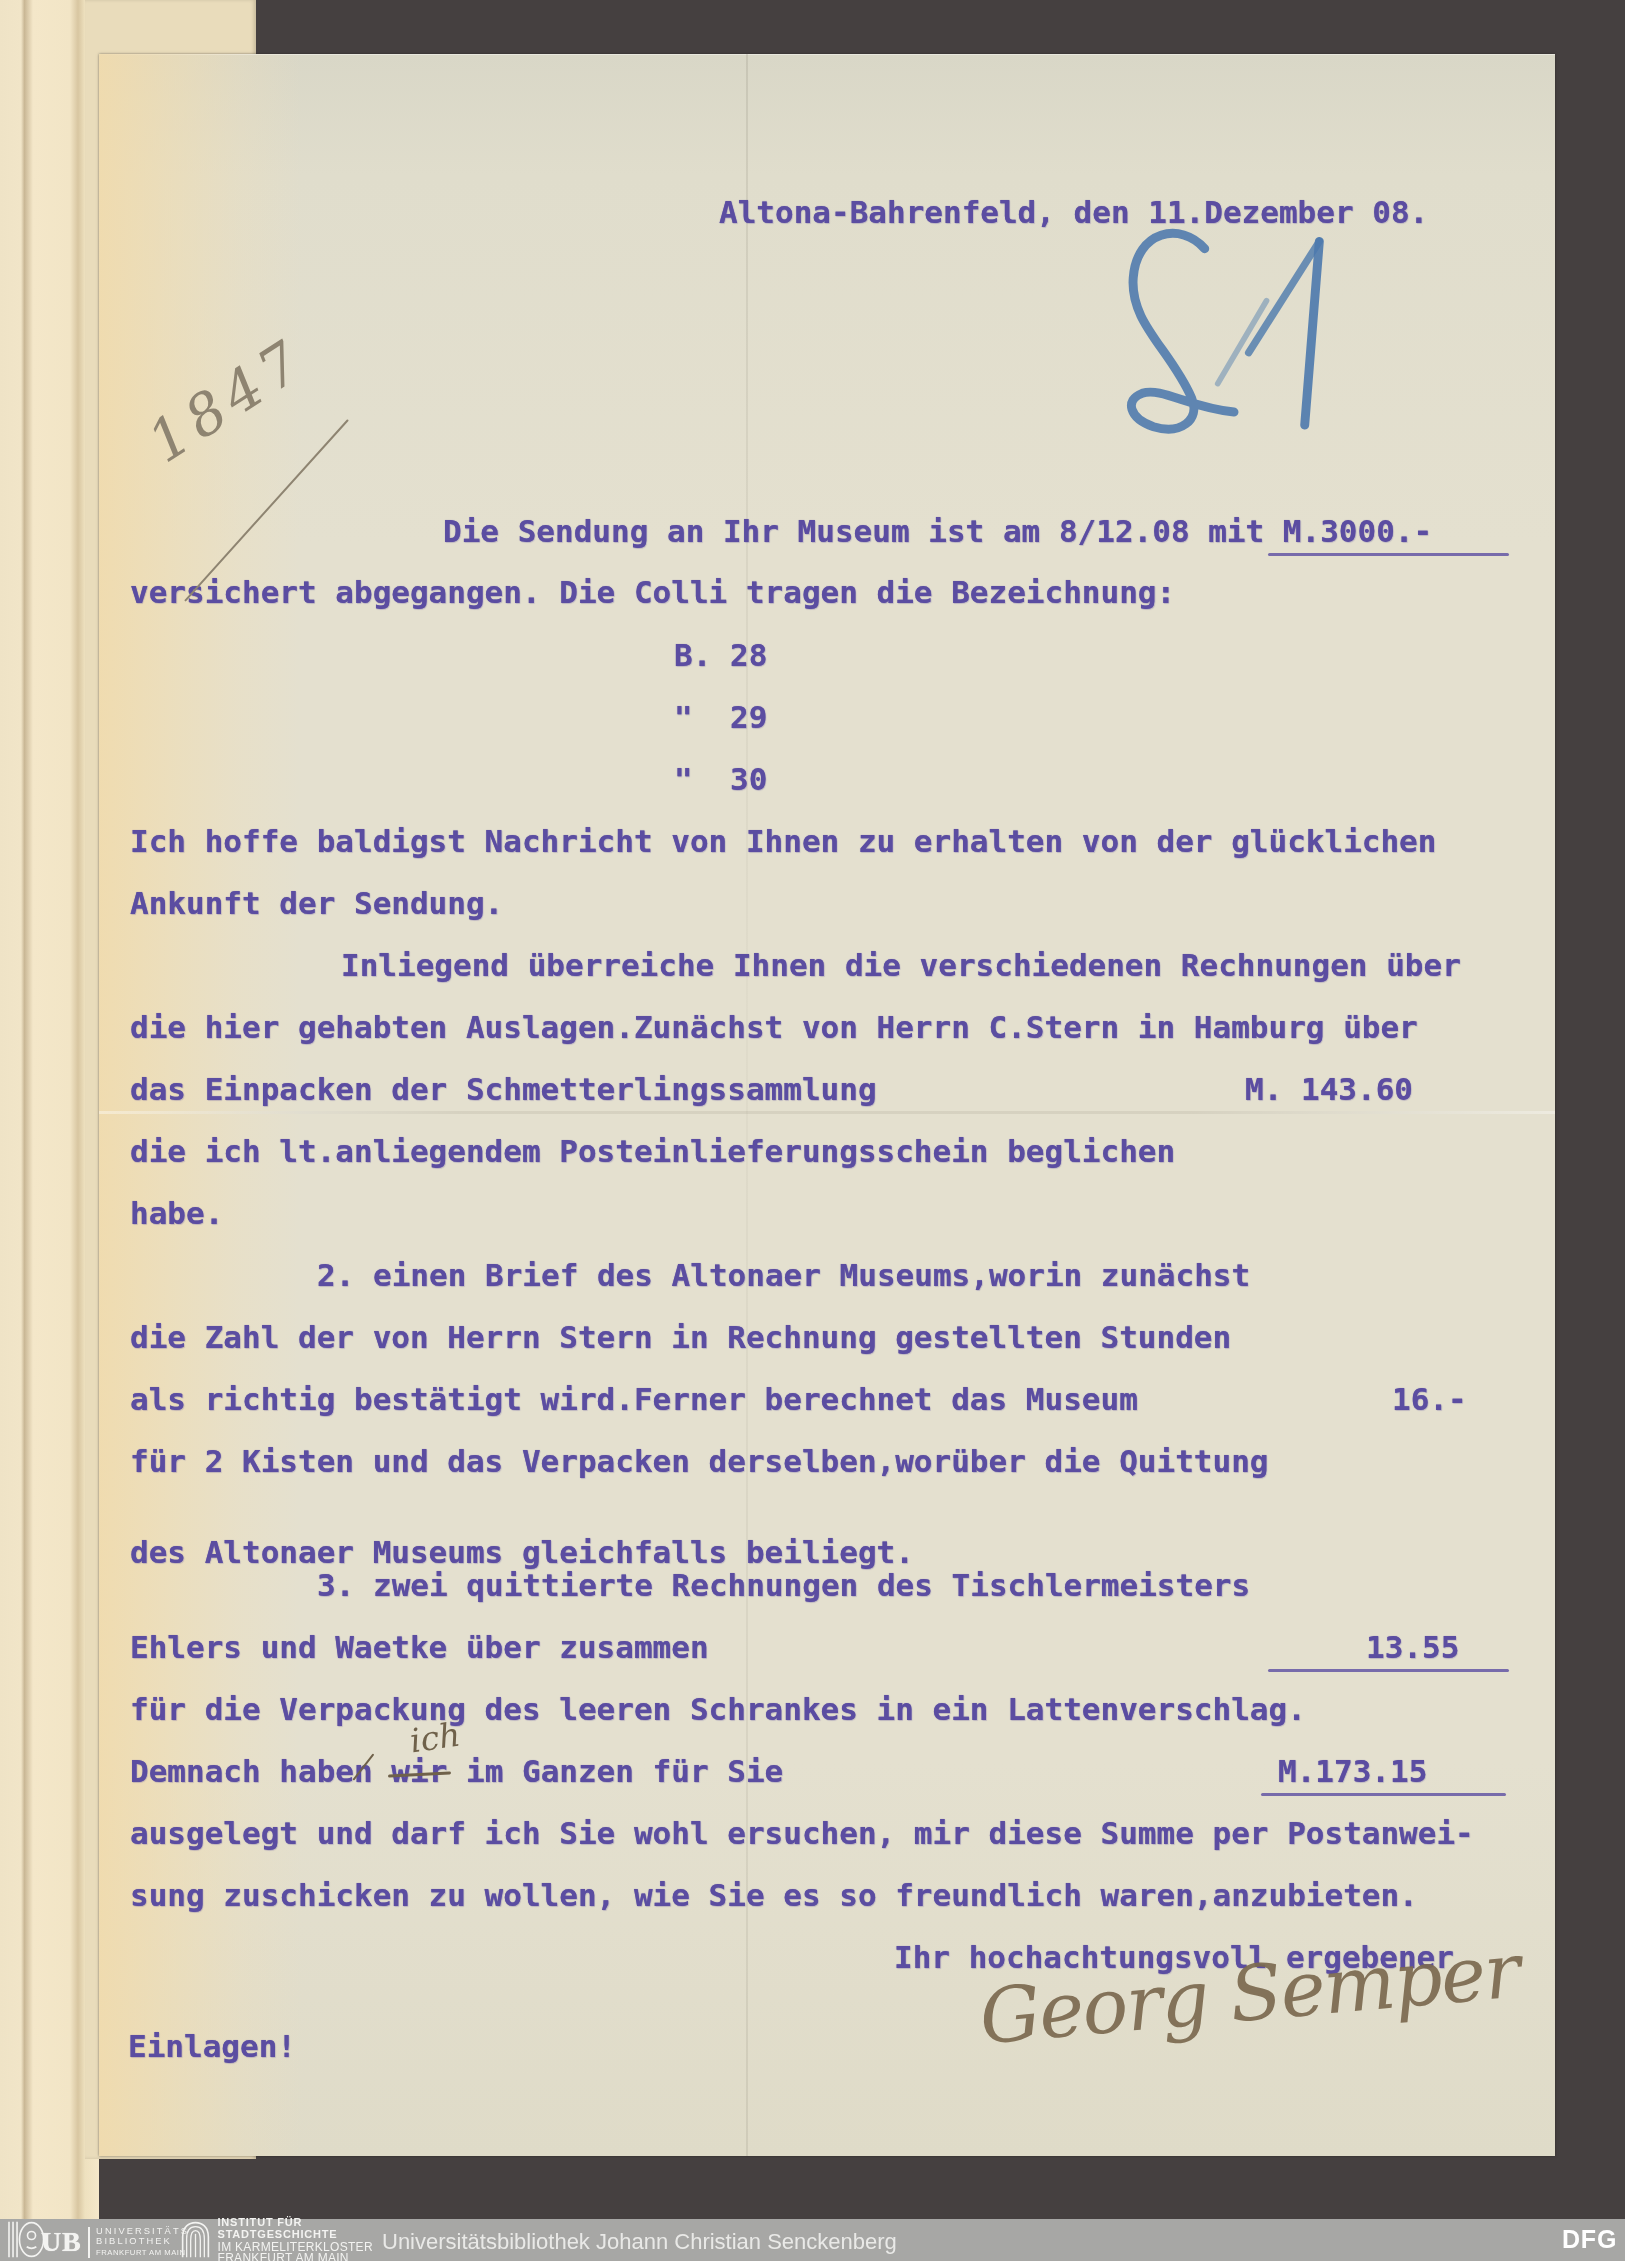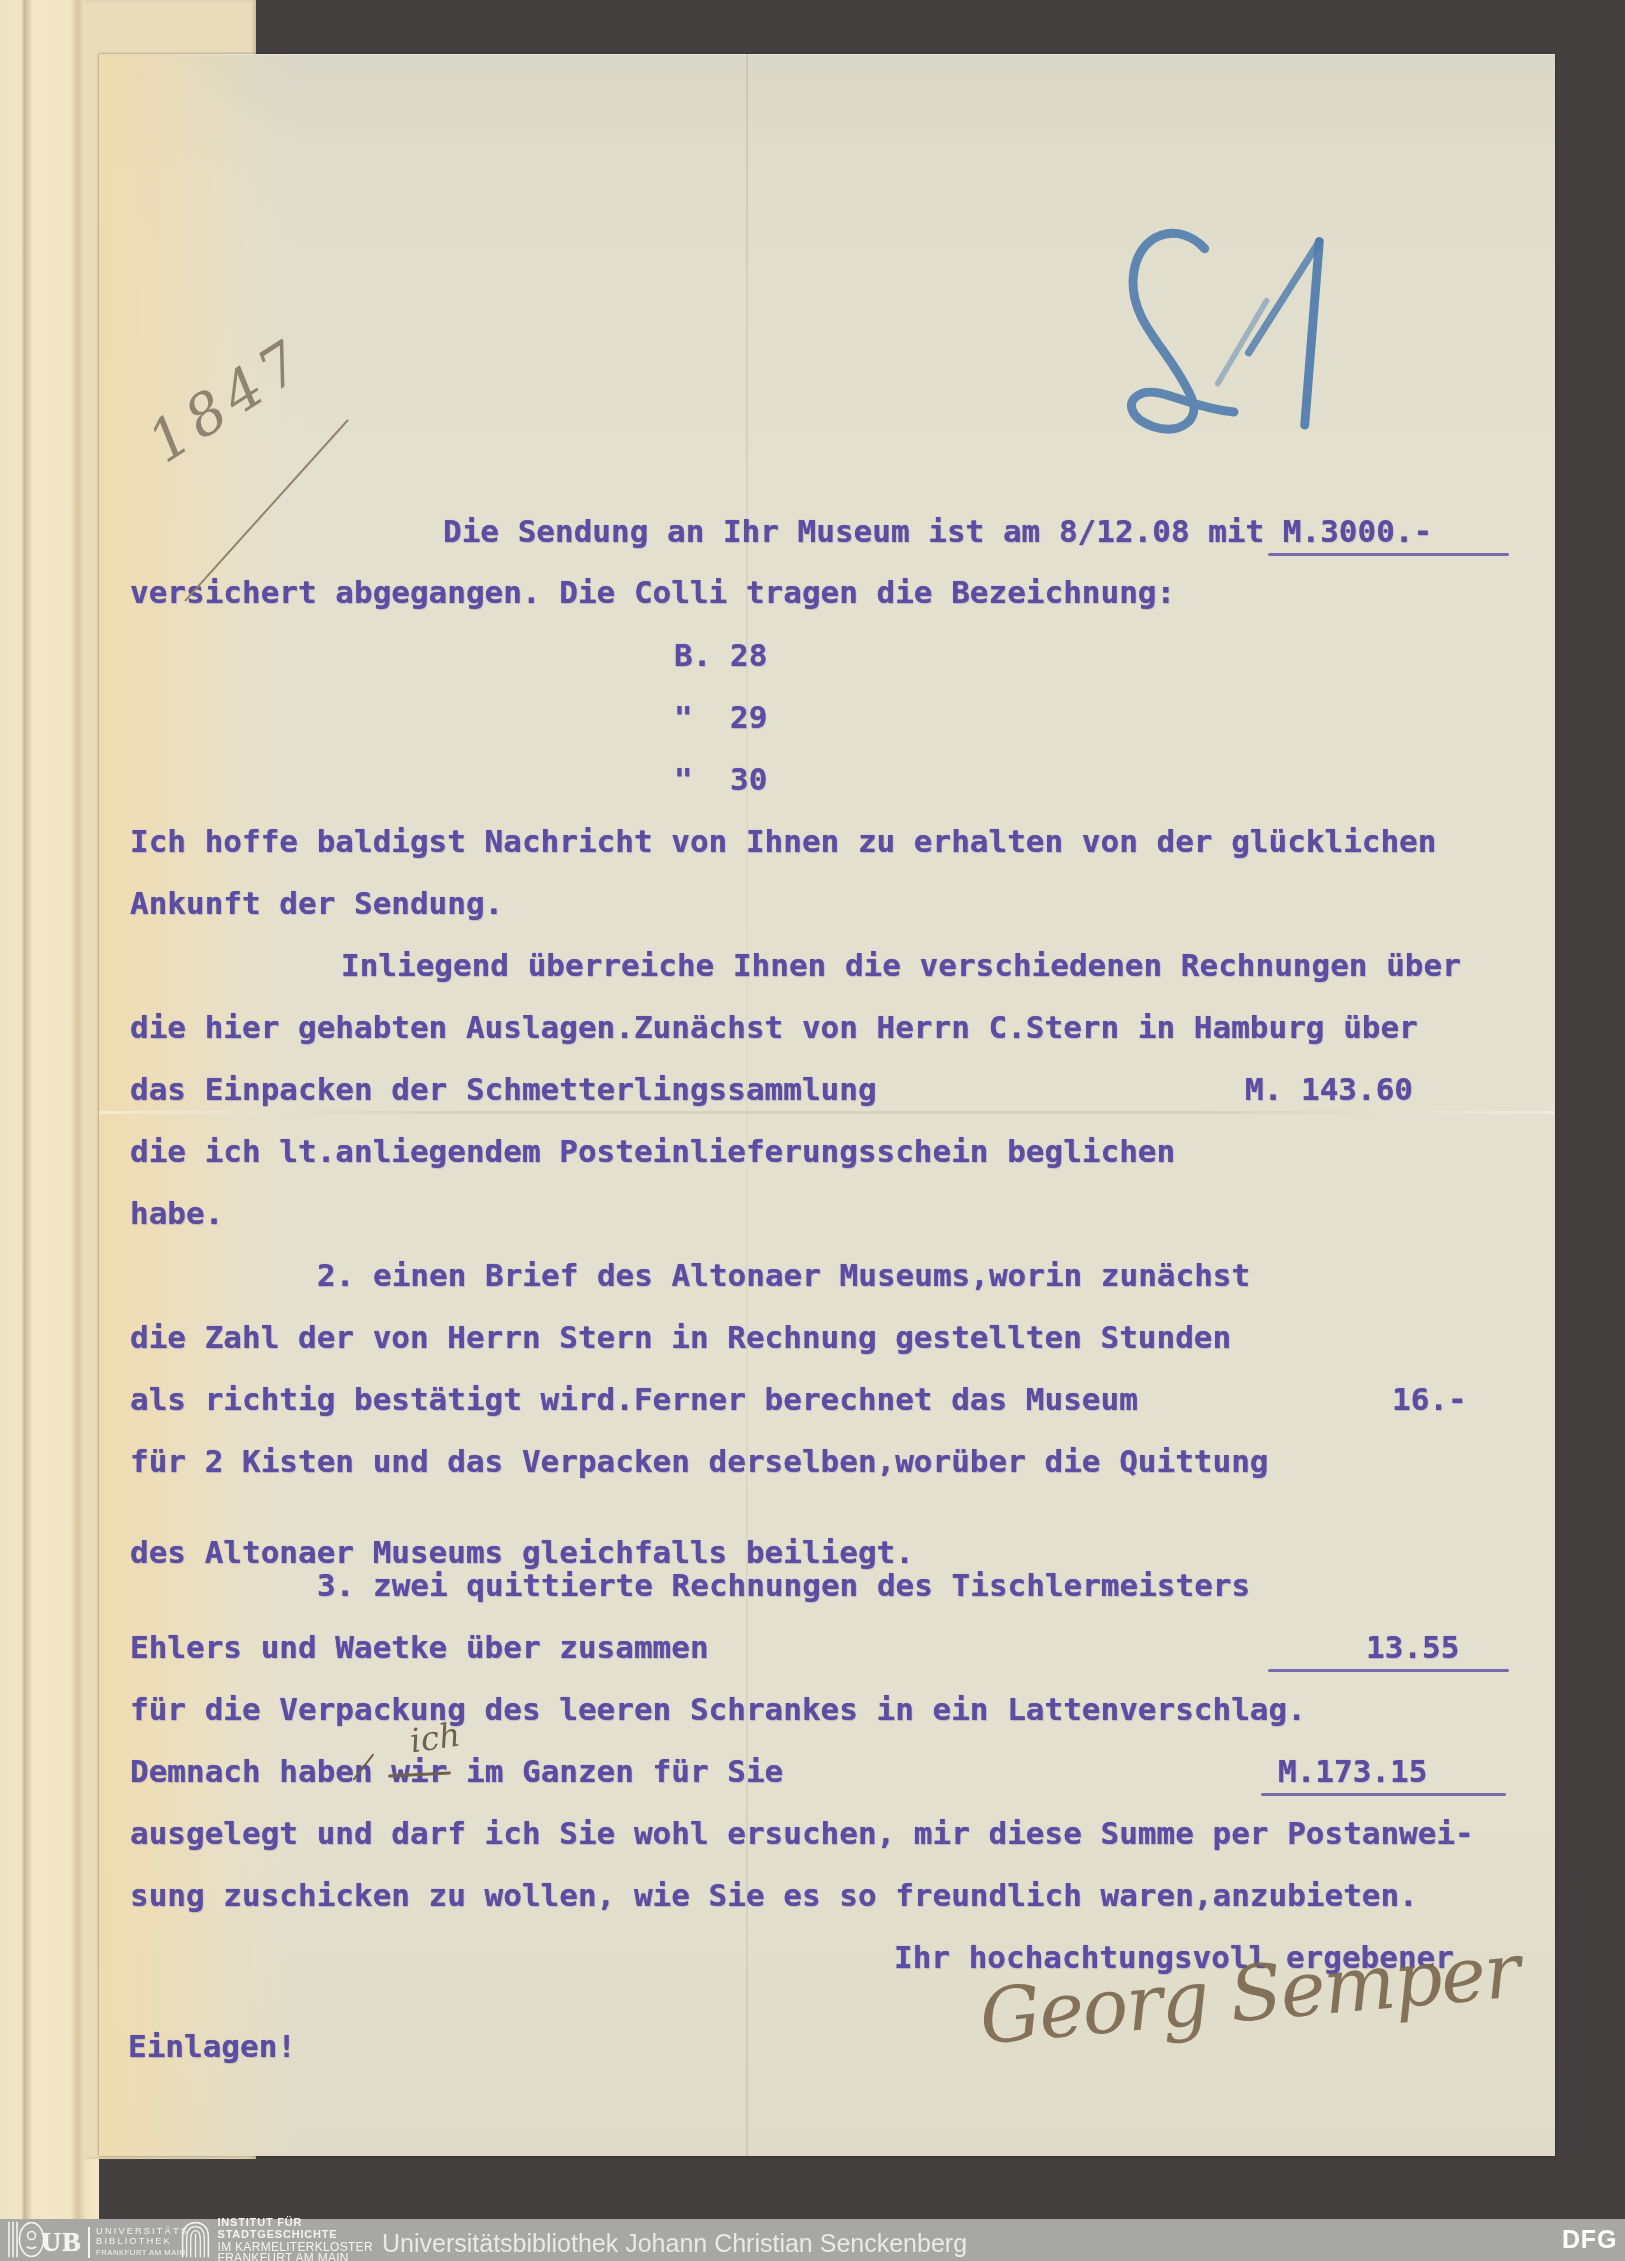--- a/index.html
+++ b/index.html
@@ -50,38 +50,39 @@
     color:#f3f3f1;font-family:"Liberation Sans",sans-serif;}
   .logo-group{position:absolute;top:2.4px;display:flex;align-items:center;gap:6.5px;height:37px;}
   .ub-abbr{font-family:"Liberation Serif",serif;font-weight:700;font-size:28px;letter-spacing:0.8px;
     margin-left:-13px;text-shadow:0 0 0.8px #fff;}
   .v-div{width:1.6px;height:31px;background:#f3f3f1;}
   .logo-text{font-size:9.3px;letter-spacing:2.1px;line-height:10.6px;white-space:nowrap;}
   .logo-text .small{font-size:7.7px;letter-spacing:0.5px;}
   .inst-text{line-height:11.4px;white-space:nowrap;}
   .inst-bold{font-weight:700;font-size:11px;letter-spacing:0.8px;}
   .inst-small{font-size:12px;letter-spacing:0.3px;line-height:9px;}
-  .footer-center{position:absolute;left:382px;top:9.8px;font-size:25px;color:#e9e9e7;}
+  .footer-center{position:absolute;left:382px;top:9.8px;font-size:22px;color:#e9e9e7;}
   .dfg{position:absolute;left:1562px;top:5.7px;font-weight:700;font-size:25px;color:#ffffff;
     letter-spacing:0.8px;}
 </style>
 </head>
 <body>
 
 <div class="scene">
 
   <div class="book-edge"></div>
   <div class="underlay"></div>
 
   <div class="paper">
     <div class="tan-left"></div>
     <div class="crease-v"></div>
     <div class="crease-h"></div>
   </div>
 
+  <div class="tline" style="left:719px;top:195px;">Altona-Bahrenfeld, den 11.Dezember 08.</div>
 
   <div id="lines-layer">
       <div class="tline" style="left: 443px; top: 514px;"><span>Die Sendung an Ihr Museum ist am 8/12.08 mit M.3000.-</span></div>
       <div class="uline" style="left: 1268px; top: 553px; width: 241px;"></div>
       <div class="tline" style="left: 130px; top: 575px;"><span>versichert abgegangen. Die Colli tragen die Bezeichnung:</span></div>
       <div class="tline" style="left: 674px; top: 638px;"><span>B. 28</span></div>
       <div class="tline" style="left: 674px; top: 700px;"><span>"  29</span></div>
       <div class="tline" style="left: 674px; top: 762px;"><span>"  30</span></div>
       <div class="tline" style="left: 130px; top: 824px;"><span>Ich hoffe baldigst Nachricht von Ihnen zu erhalten von der glücklichen</span></div>
       <div class="tline" style="left: 130px; top: 886px;"><span>Ankunft der Sendung.</span></div>

